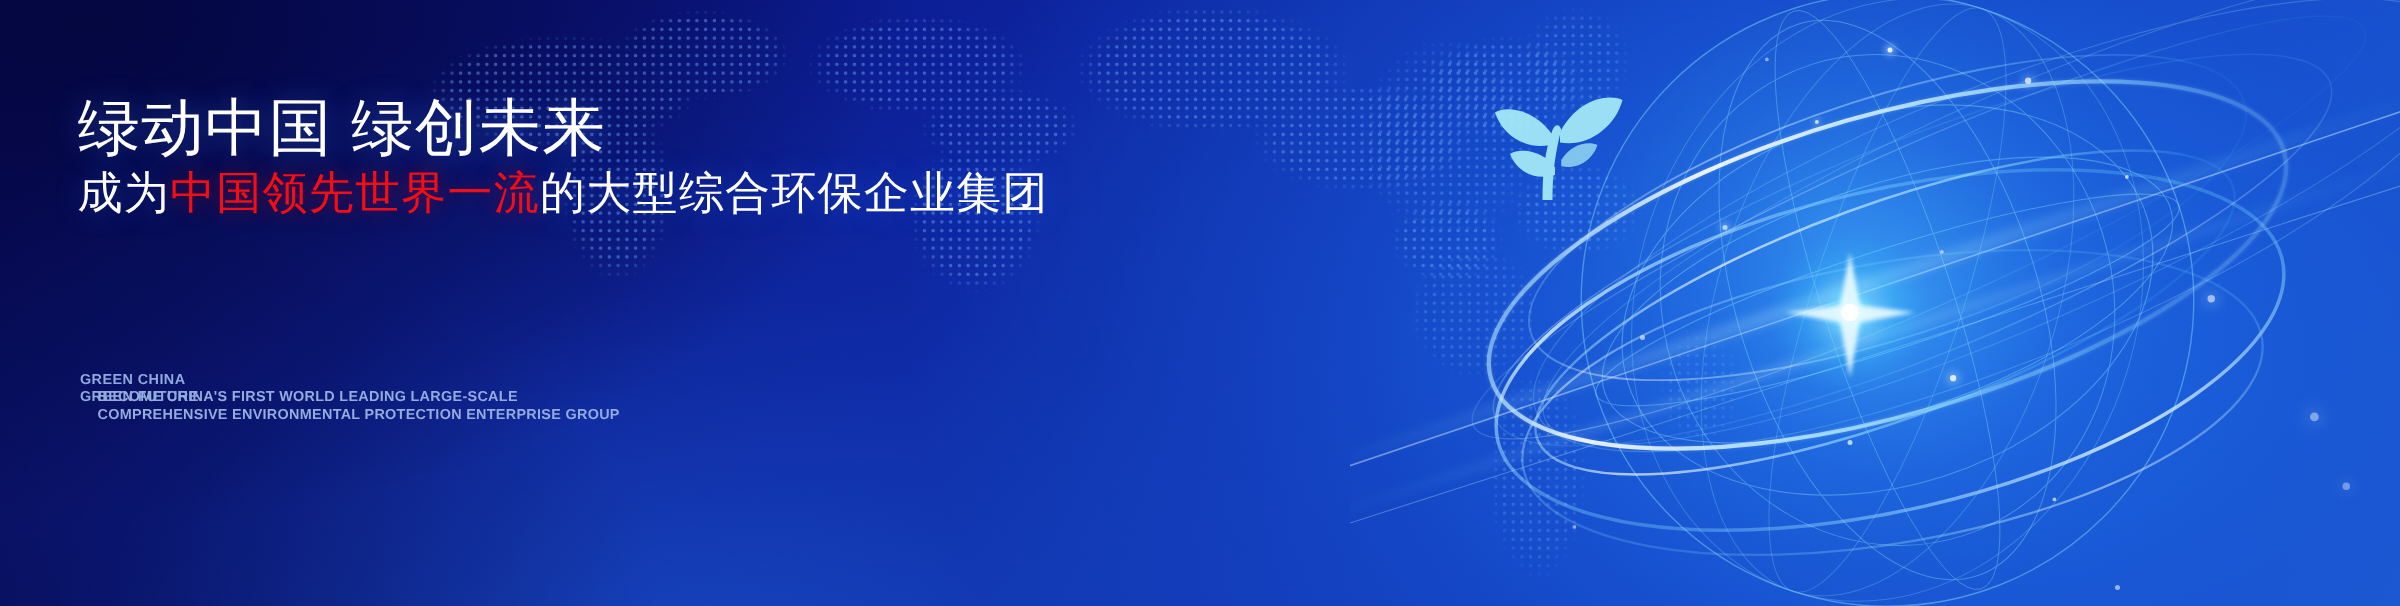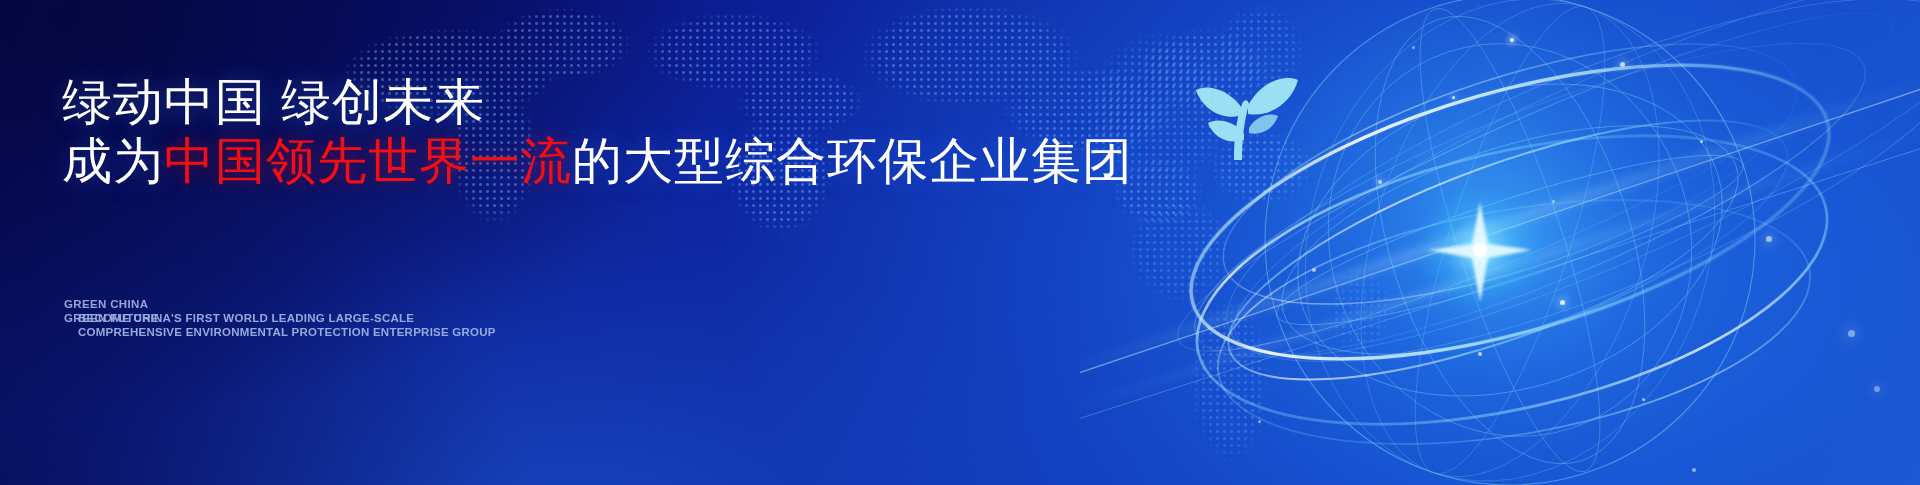--- a/index.html
+++ b/index.html
@@ -84,21 +84,21 @@
   .copy{position:absolute;left:62px;top:0;width:1060px;}
   .headline-1{
     position:absolute;top:77px;left:0;
     font-size:50px;line-height:1;
     color:#ffffff;letter-spacing:1px;
     white-space:nowrap;font-weight:400;
     text-shadow:0 0 22px rgba(60,130,255,0.45);
   }
   .headline-2{
     position:absolute;top:136px;left:0;
-    font-size:50px;line-height:1;
+    font-size:36px;line-height:1;
     letter-spacing:1px;white-space:nowrap;font-weight:500;
     color:#ffffff;
     text-shadow:0 0 22px rgba(40,110,255,0.4);
   }
   .headline-2 .hl{color:#f40d12;text-shadow:0 0 18px rgba(210,10,20,0.45);}
   .sub-en{
     position:absolute;top:259px;left:2px;
     font-size:11.5px;line-height:13.5px;
     font-weight:700;letter-spacing:0.35px;
     color:#8fa8dd;

